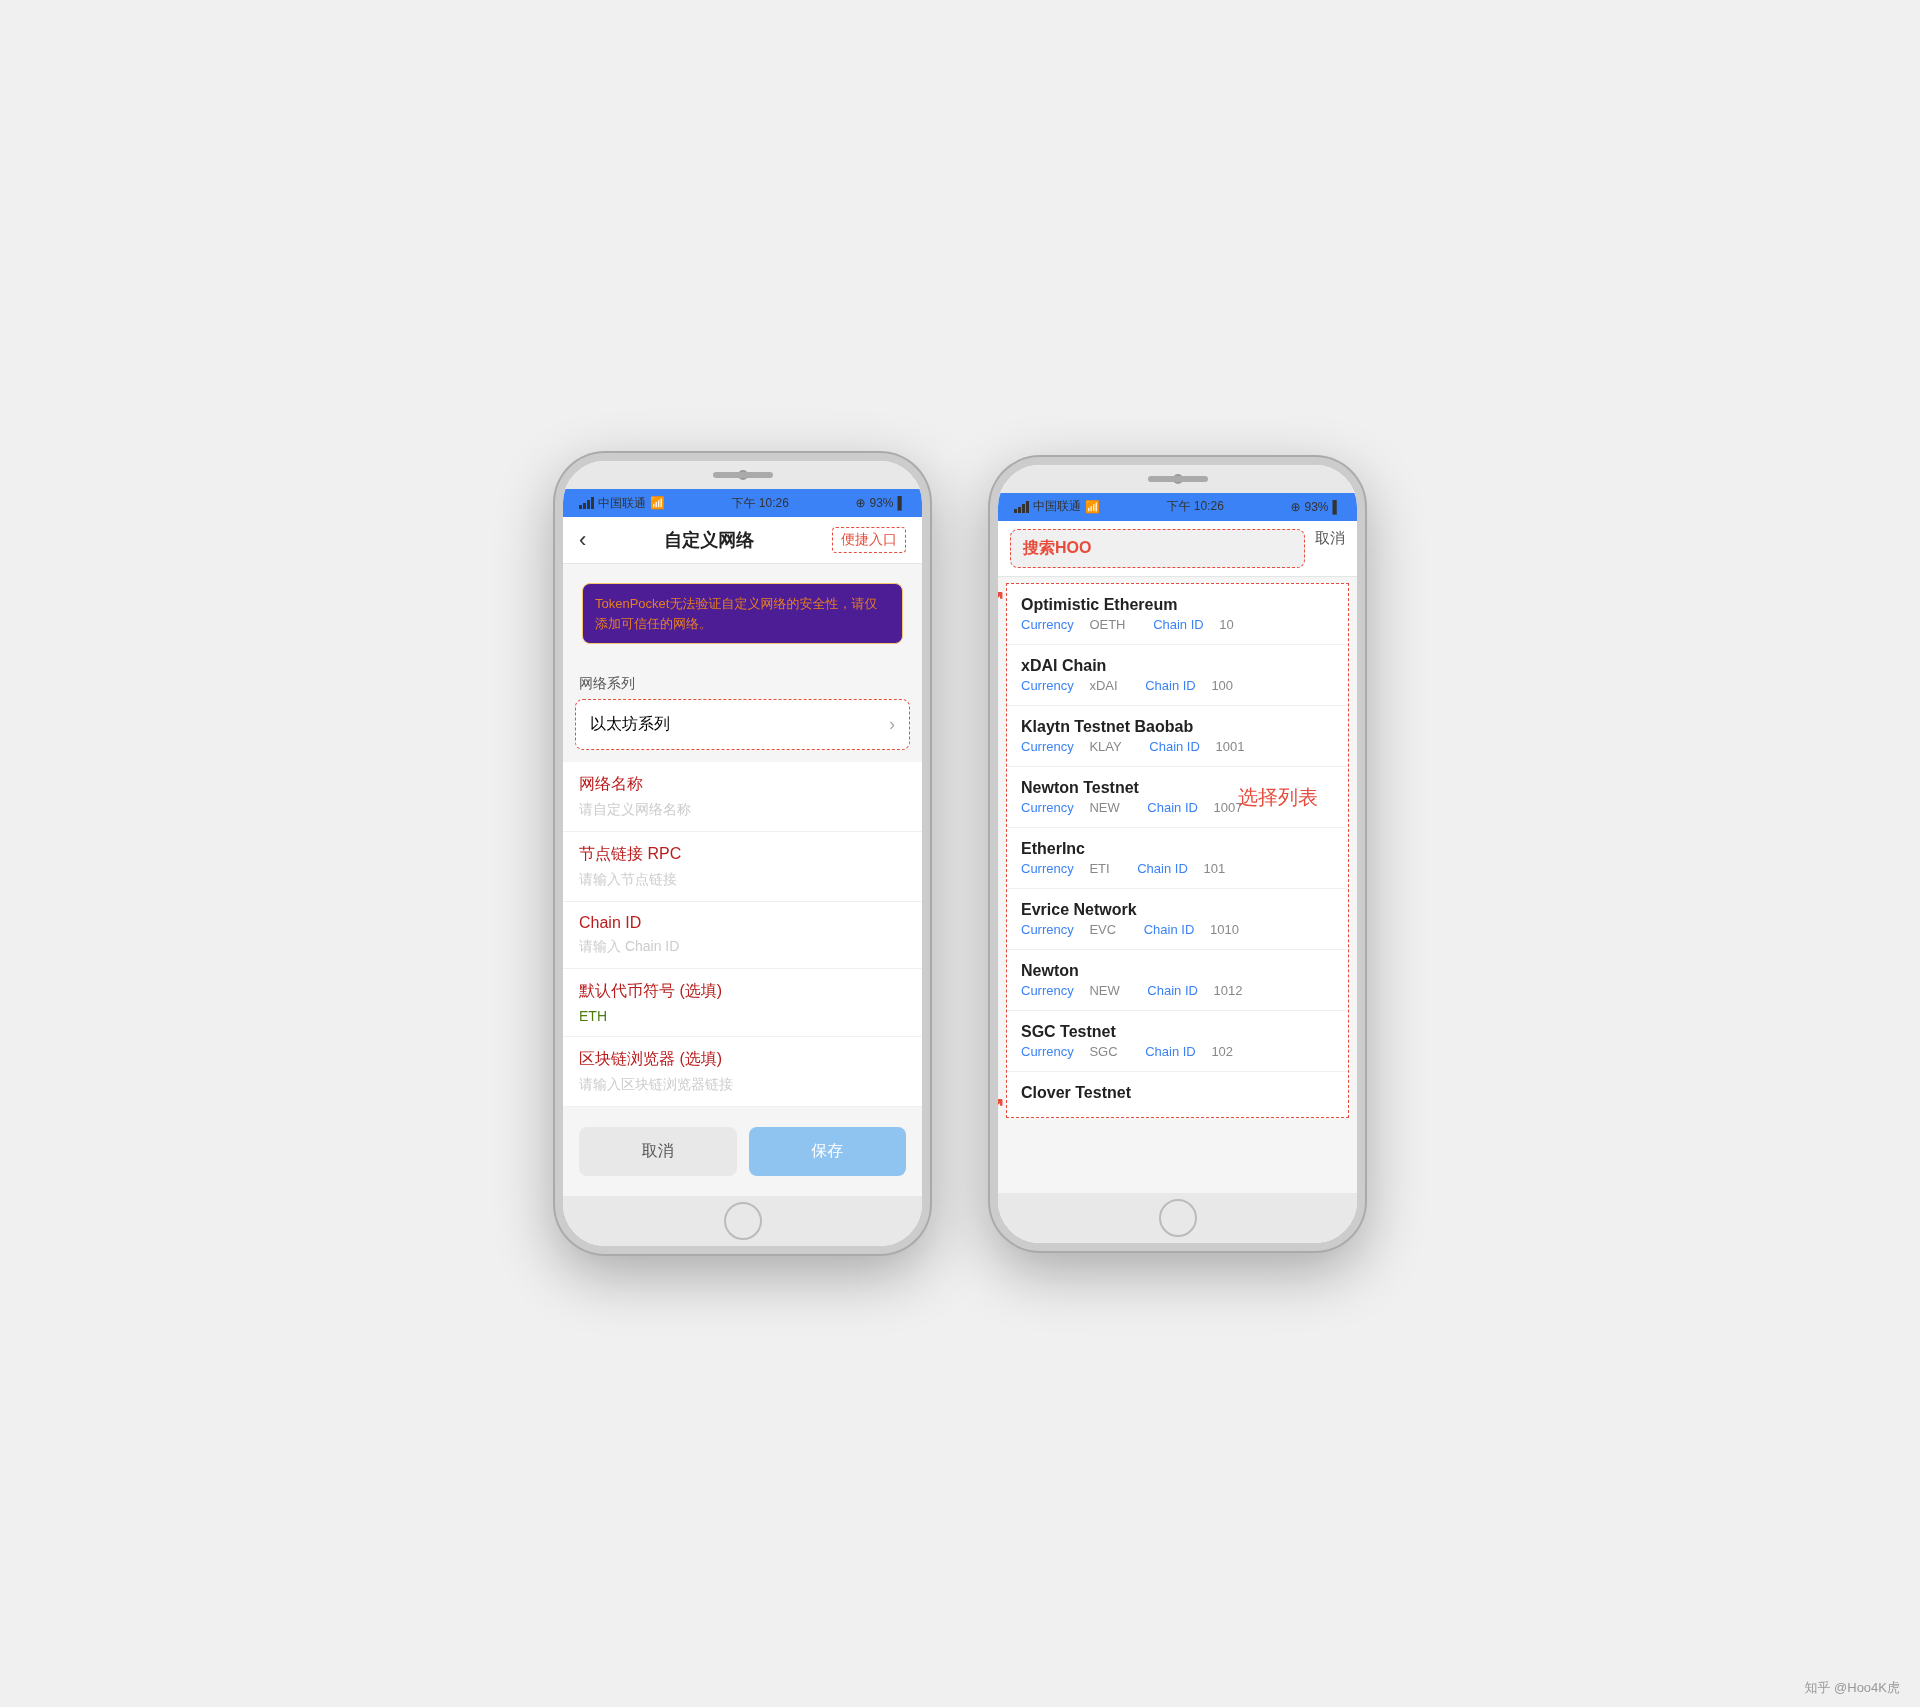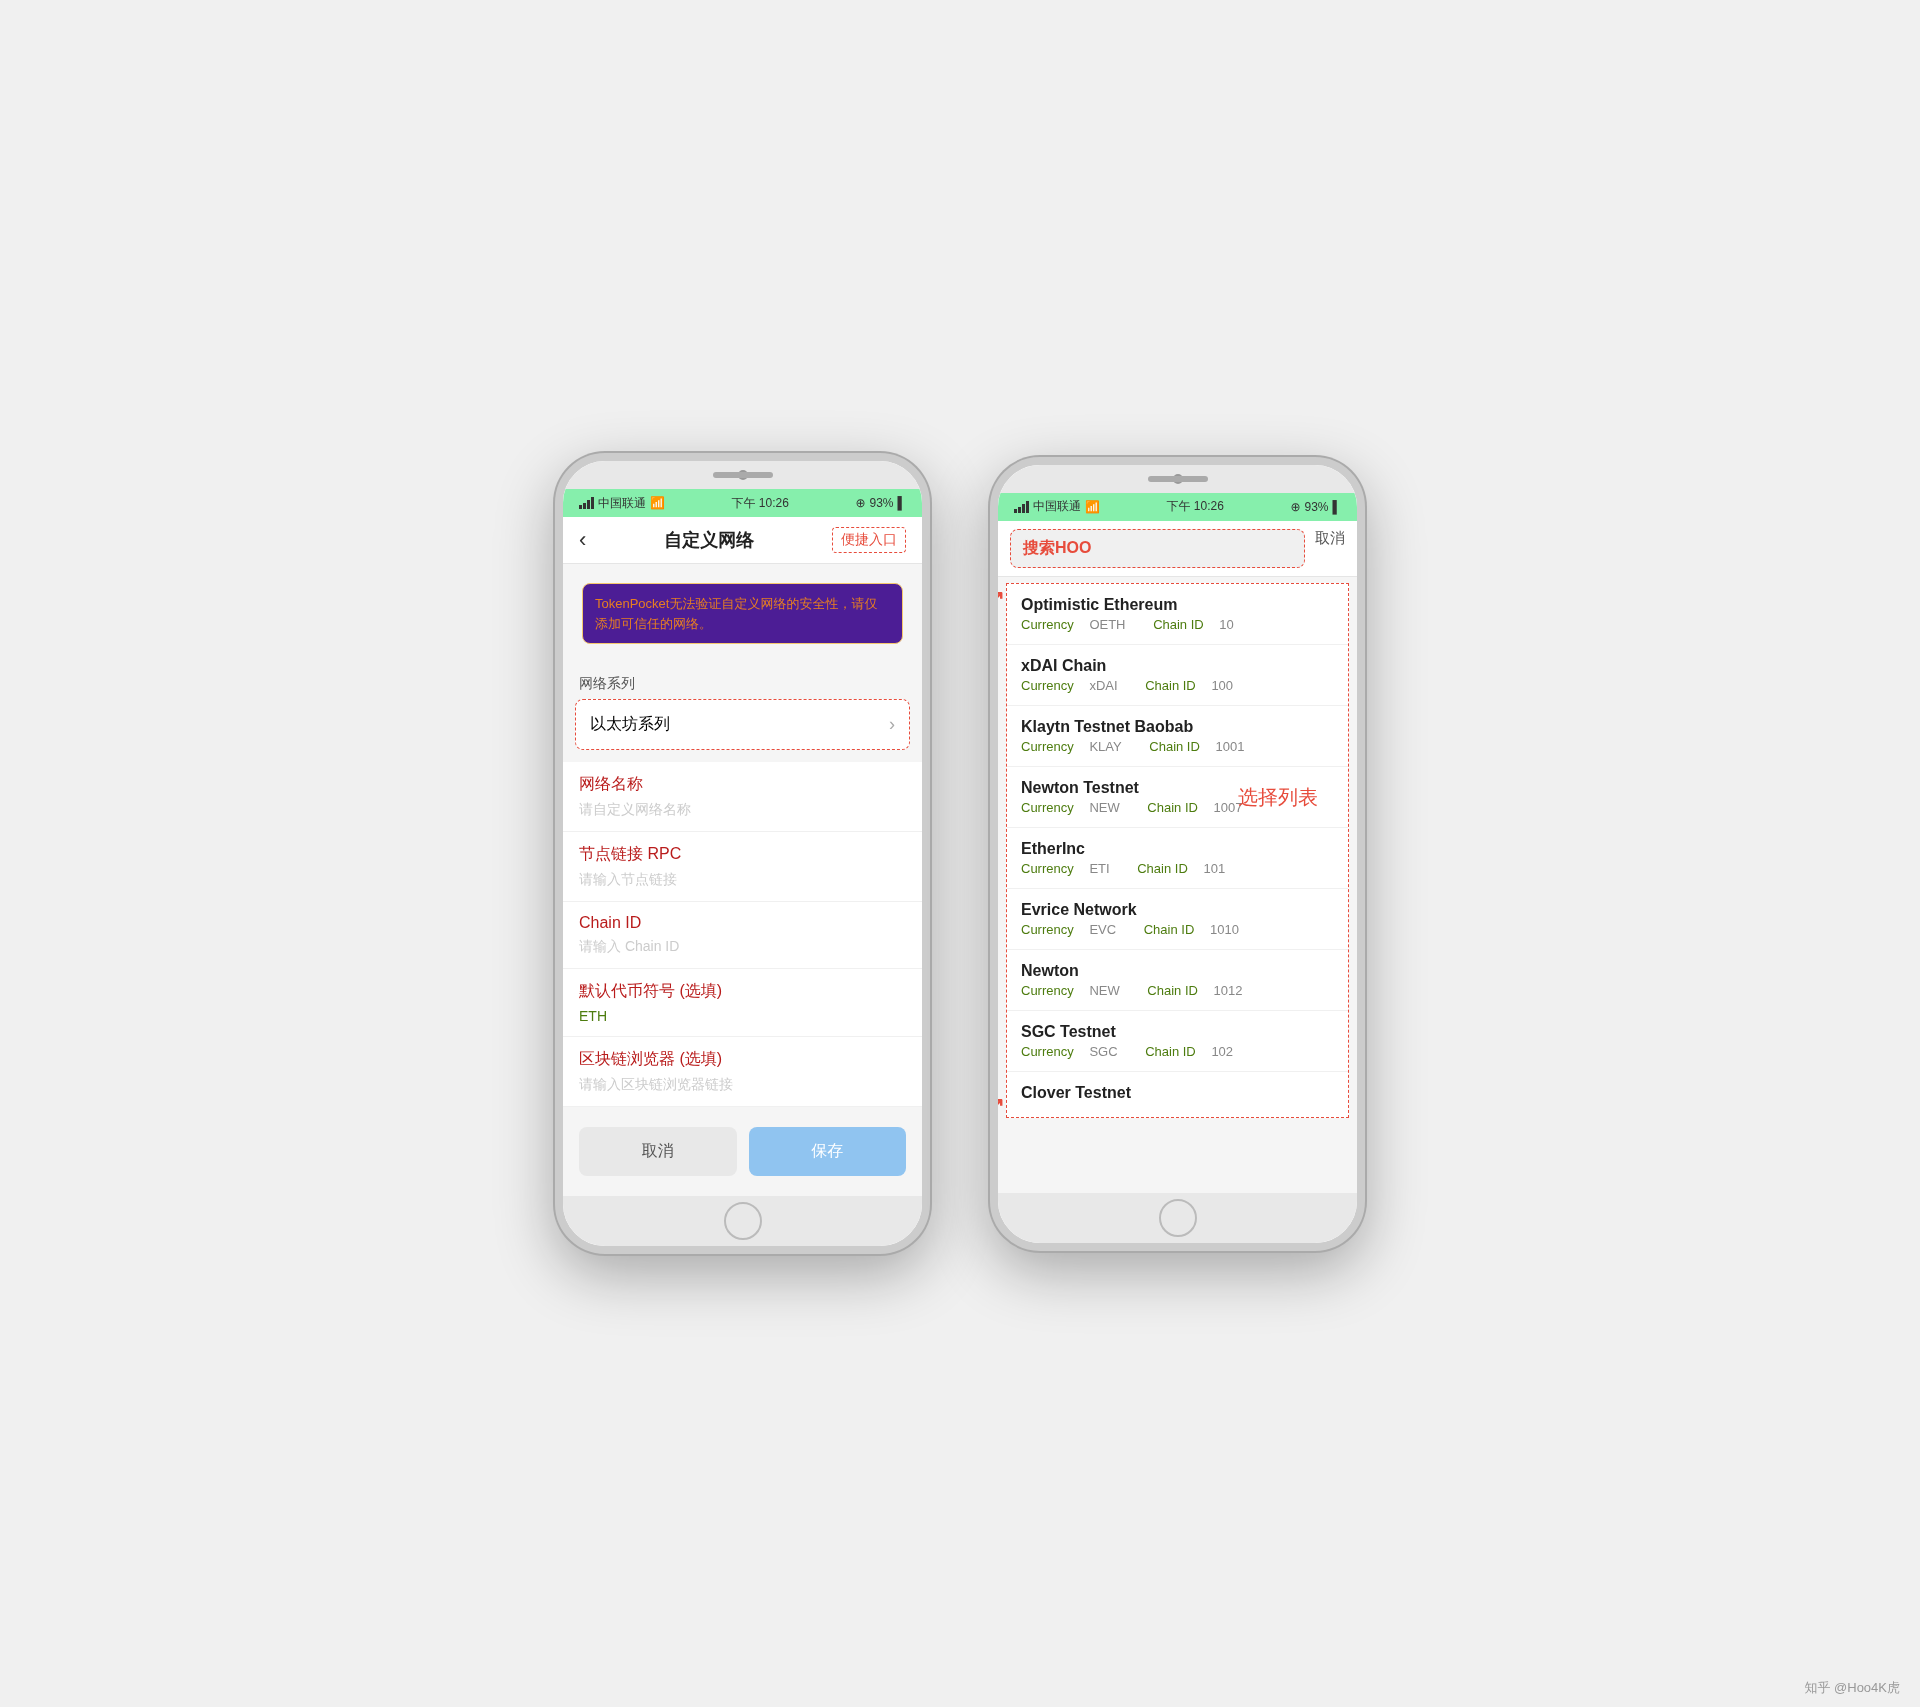--- a/index.html
+++ b/index.html
@@ -50,21 +50,21 @@
       height: 6px;
       background: #aaa;
       border-radius: 3px;
       position: absolute;
       left: 50%;
       transform: translateX(-50%);
       top: 50%;
       margin-top: -3px;
     }
     .status-bar {
-      background: #86efac;
+      background: #3b82f6;
       display: flex;
       justify-content: space-between;
       align-items: center;
       padding: 6px 16px;
       font-size: 12px;
       color: #333;
       height: 28px;
     }
     .status-left { display: flex; align-items: center; gap: 4px; }
     .status-center { font-weight: 500; }
@@ -258,21 +258,21 @@
       font-size: 16px;
       font-weight: 600;
       color: #222;
       margin-bottom: 3px;
     }
     .network-meta {
       font-size: 13px;
       color: #999;
     }
     .network-meta span { margin-right: 12px; }
-    .meta-label { color: #4d7c0f; }
+    .meta-label { color: #3b82f6; }
     .meta-value { color: #888; font-weight: 500; }
 
     
     .select-list-label {
       position: absolute;
       right: 30px;
       top: 50%;
       transform: translateY(-50%);
       font-size: 20px;
       font-weight: 400;

